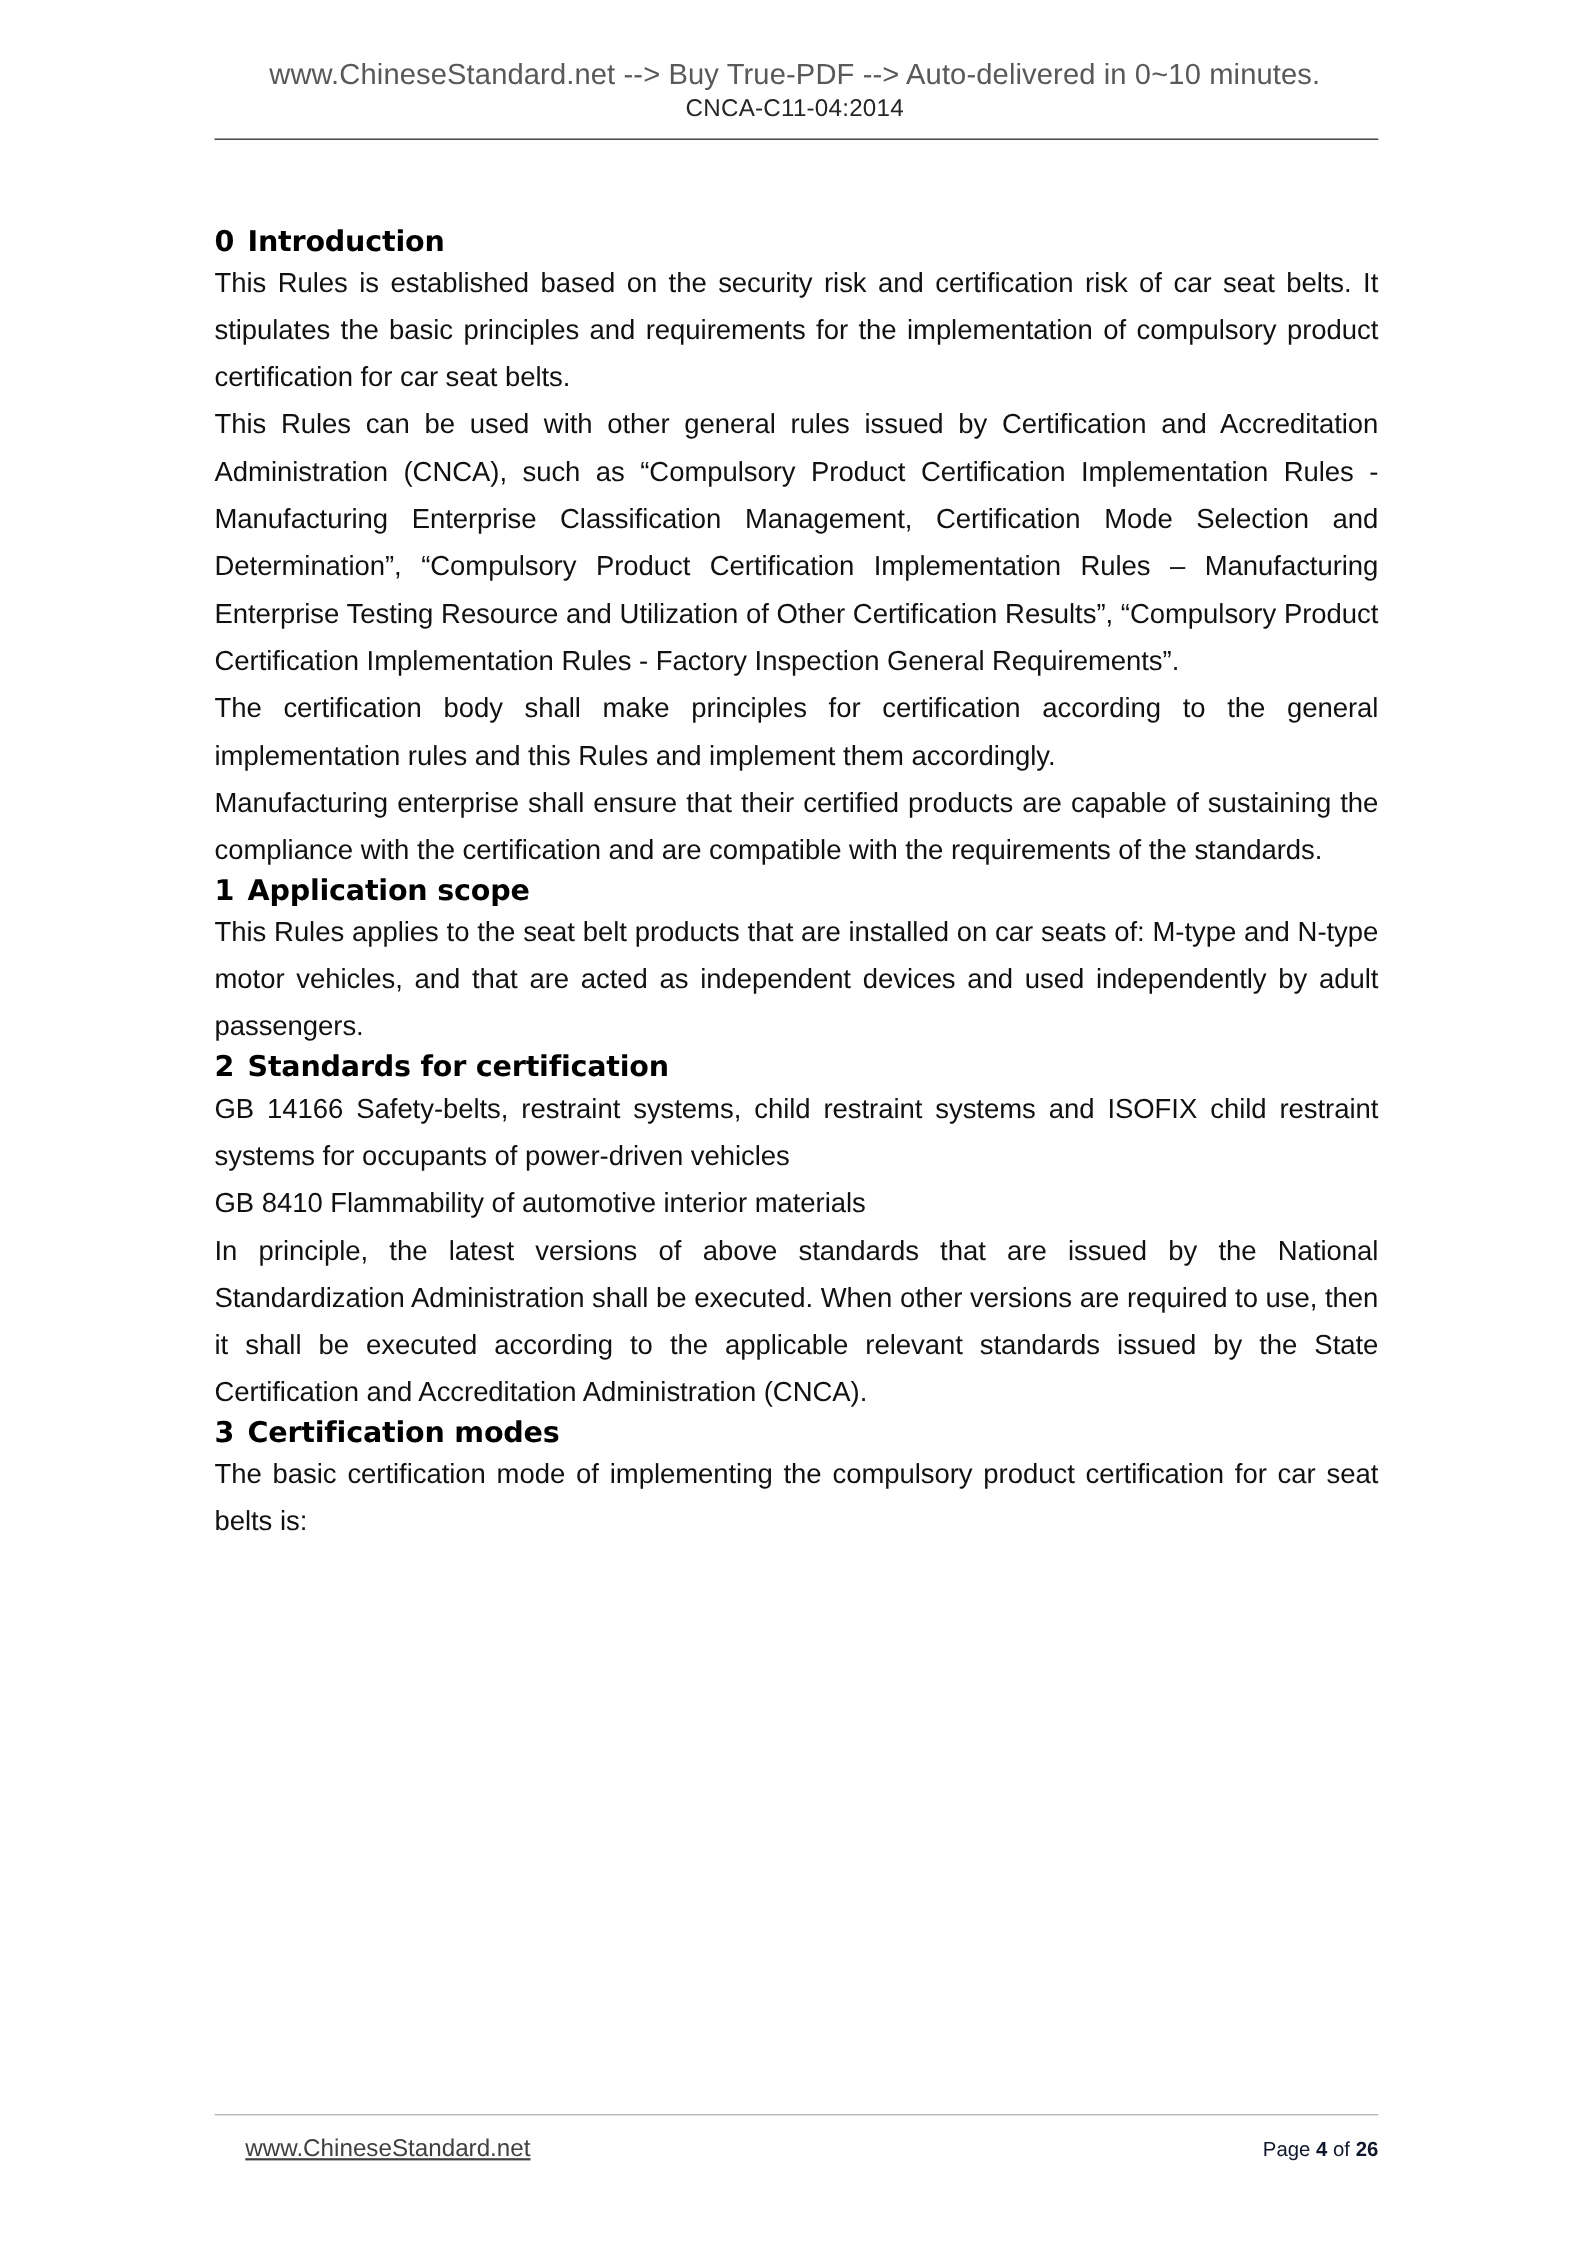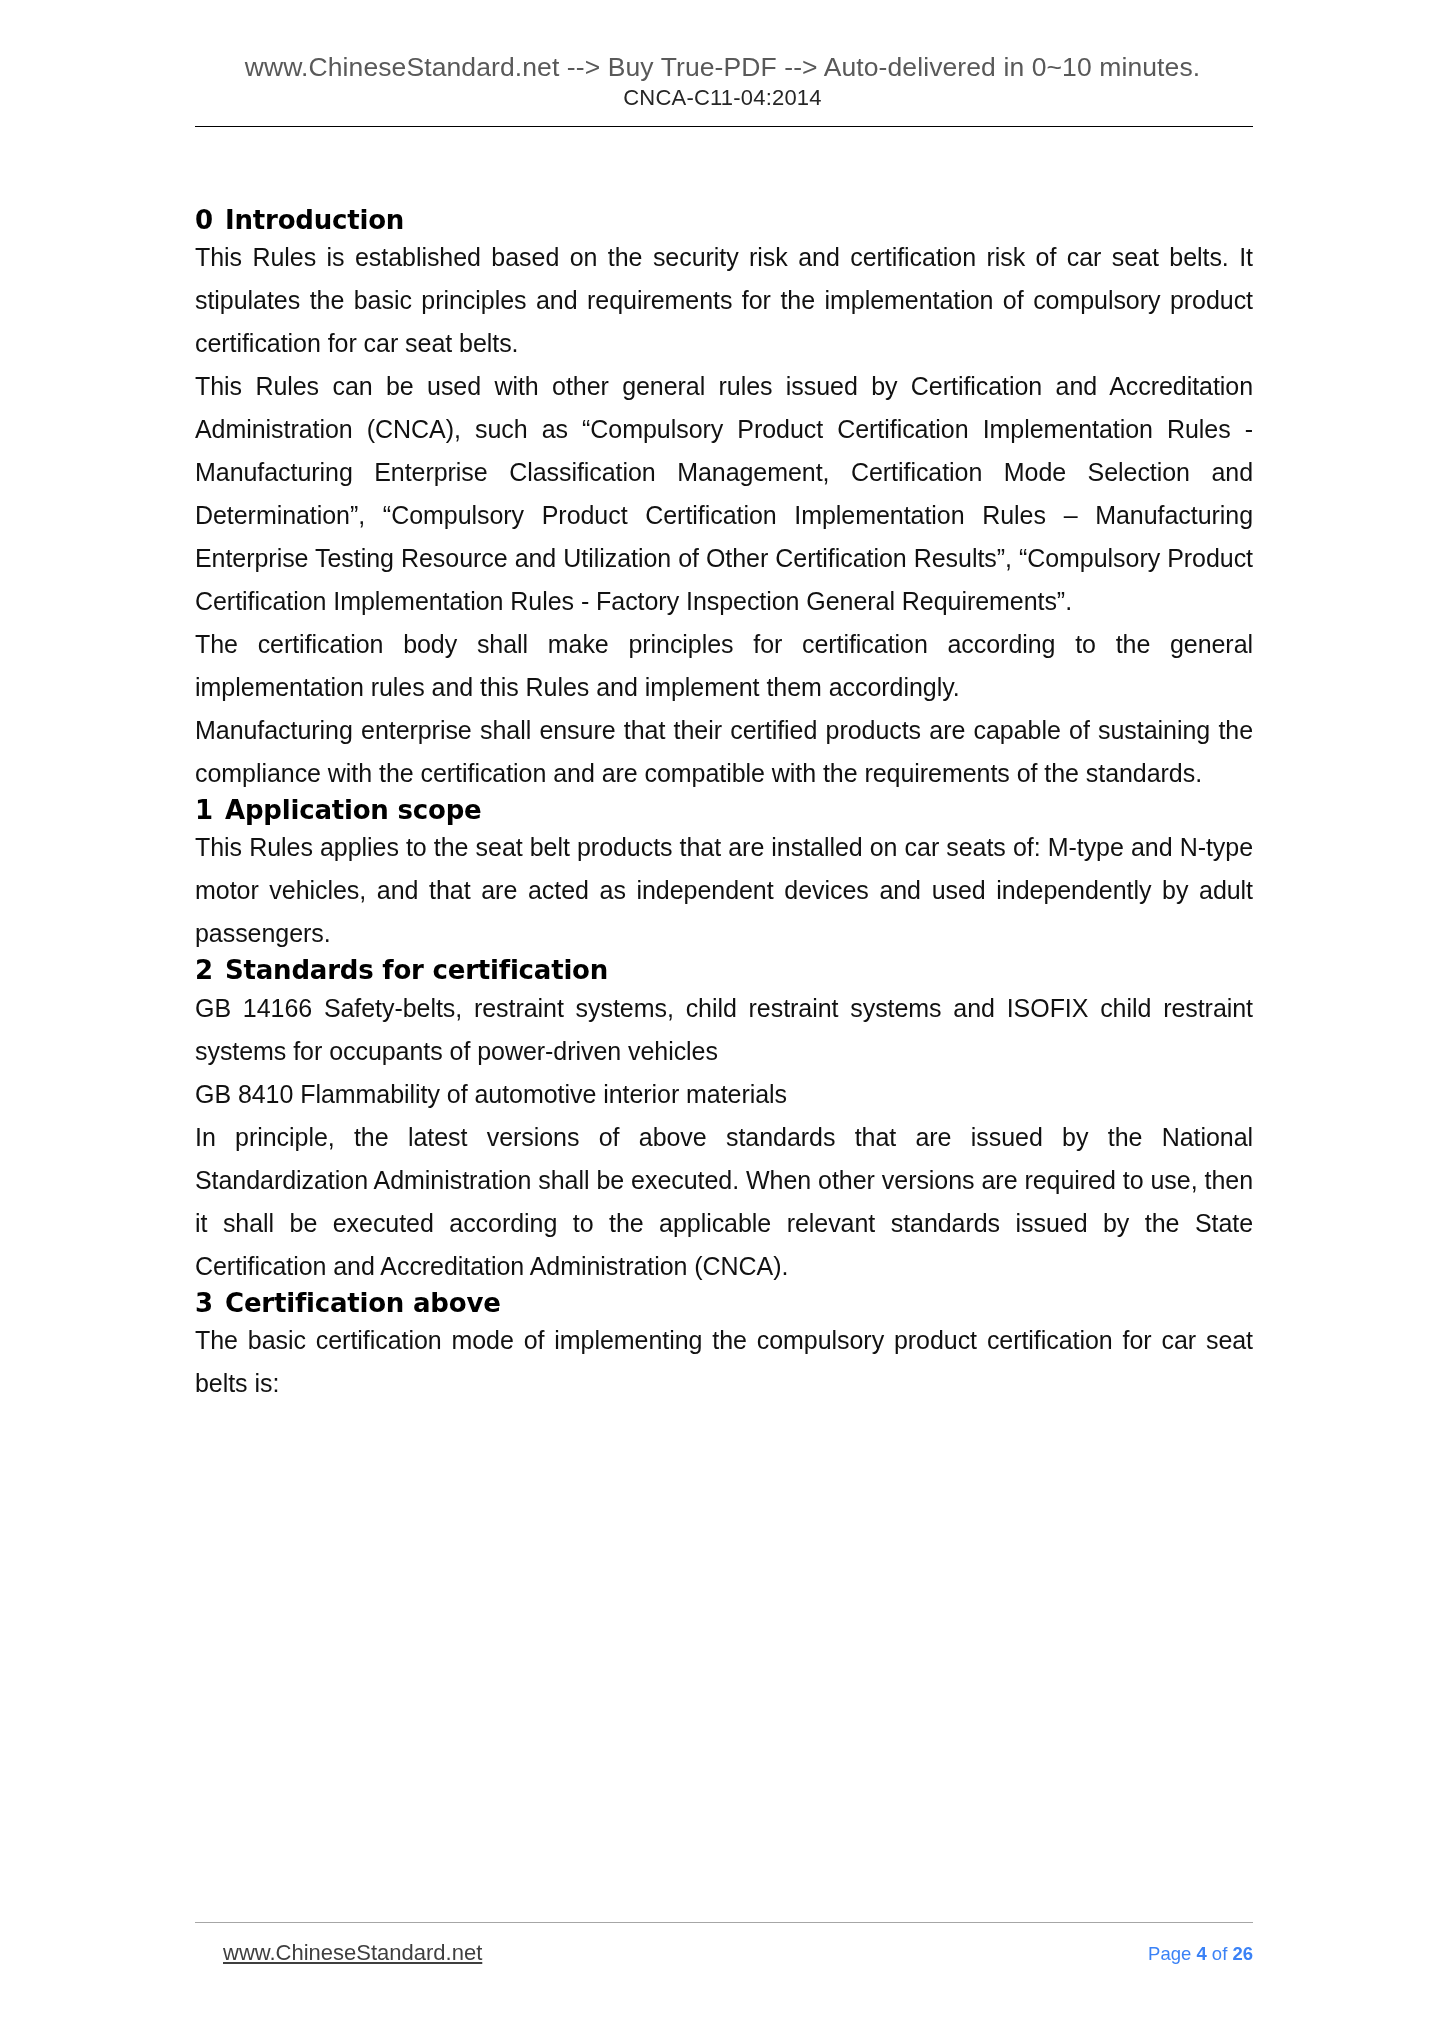--- a/index.html
+++ b/index.html
@@ -104,21 +104,21 @@
     justify-content: space-between;
   }
   .footer-left {
     font-size: 22px;
     color: #3f3f3f;
     text-decoration: underline;
     margin-left: 28px;
   }
   .footer-right {
     font-size: 18.5px;
-    color: #3b82f6;
+    color: #0f172a;
   }
   .footer-right b { font-weight: bold; }
 </style>
 </head>
 <body>
 
 <div class="page">
 
   <div class="doc-header">
     <div class="header-promo">www.ChineseStandard.net --&gt; Buy True-PDF --&gt; Auto-delivered in 0~10 minutes.</div>
@@ -142,21 +142,21 @@
     <p class="para pg-after-head">This Rules applies to the seat belt products that are installed on car seats of: M-type and N-type motor vehicles, and that are acted as independent devices and used independently by adult passengers.</p>
 
     <h2 class="sec sec-gap-sm">
       <span class="num">2</span><span>Standards for certification</span>
     </h2>
     <p class="para pg-after-head">GB 14166  Safety-belts, restraint systems, child restraint systems and ISOFIX child restraint systems for occupants of power-driven vehicles</p>
     <p class="para noj pg">GB 8410  Flammability of automotive interior materials</p>
     <p class="para pg">In principle, the latest versions of above standards that are issued by the National Standardization Administration shall be executed. When other versions are required to use, then it shall be executed according to the applicable relevant standards issued by the State Certification and Accreditation Administration (CNCA).</p>
 
     <h2 class="sec sec-gap-sm">
-      <span class="num">3</span><span>Certification above</span>
+      <span class="num">3</span><span>Certification modes</span>
     </h2>
     <p class="para pg-after-head">The basic certification mode of implementing the compulsory product certification for car seat belts is:</p>
 
   </div>
 
   <div class="footer-rule"></div>
   <div class="footer">
     <span class="footer-left">www.ChineseStandard.net</span>
     <span class="footer-right">
       <span>Page</span>

